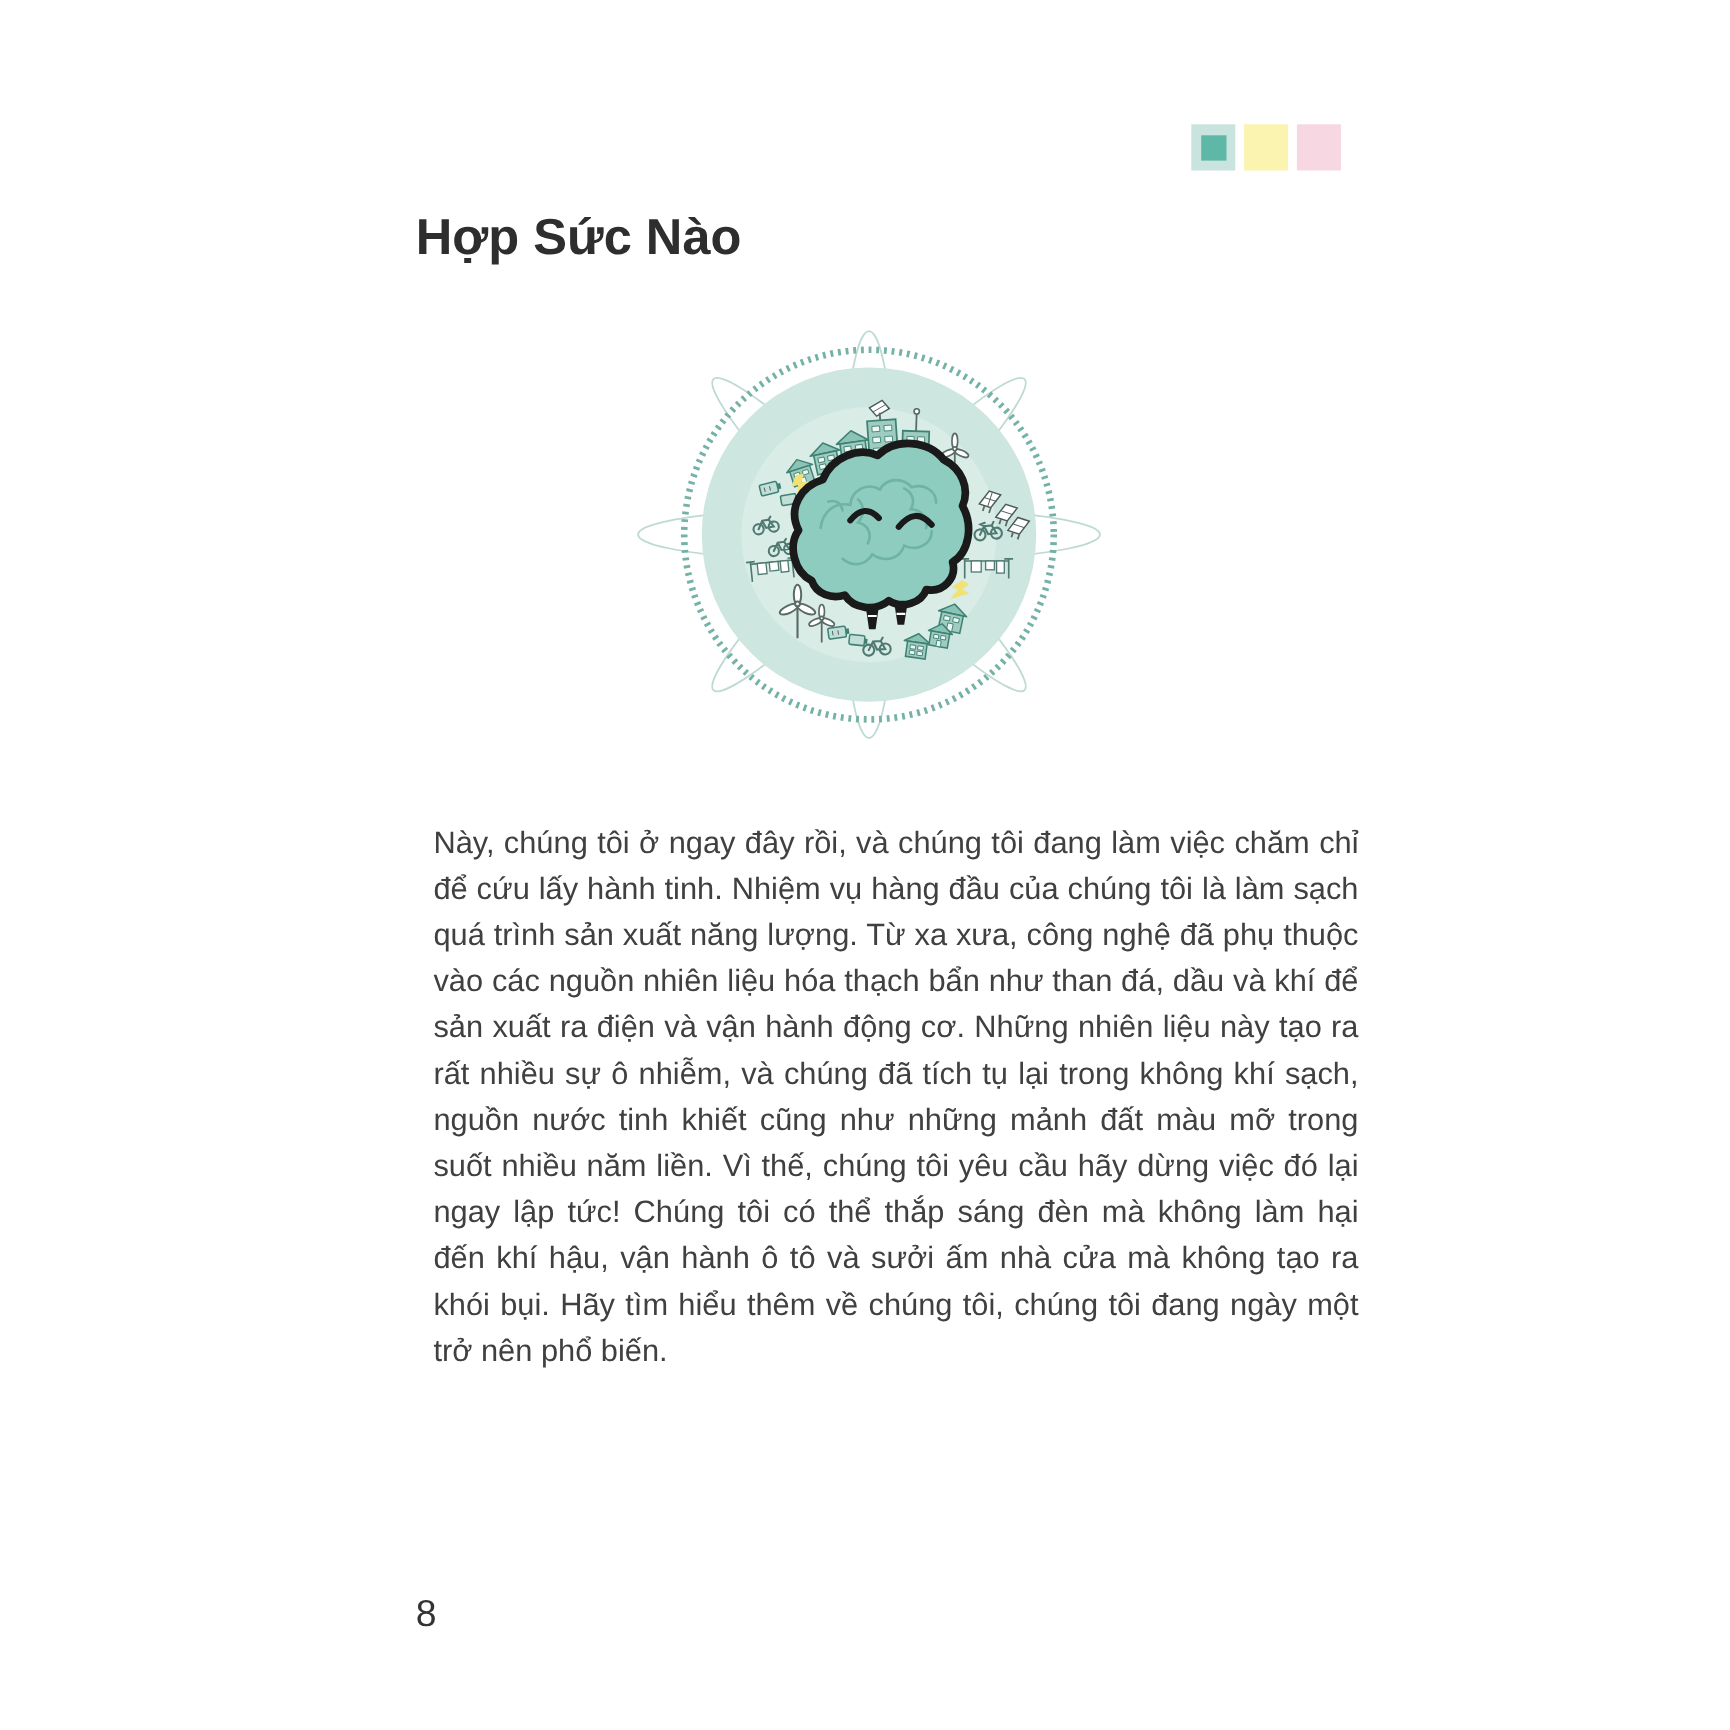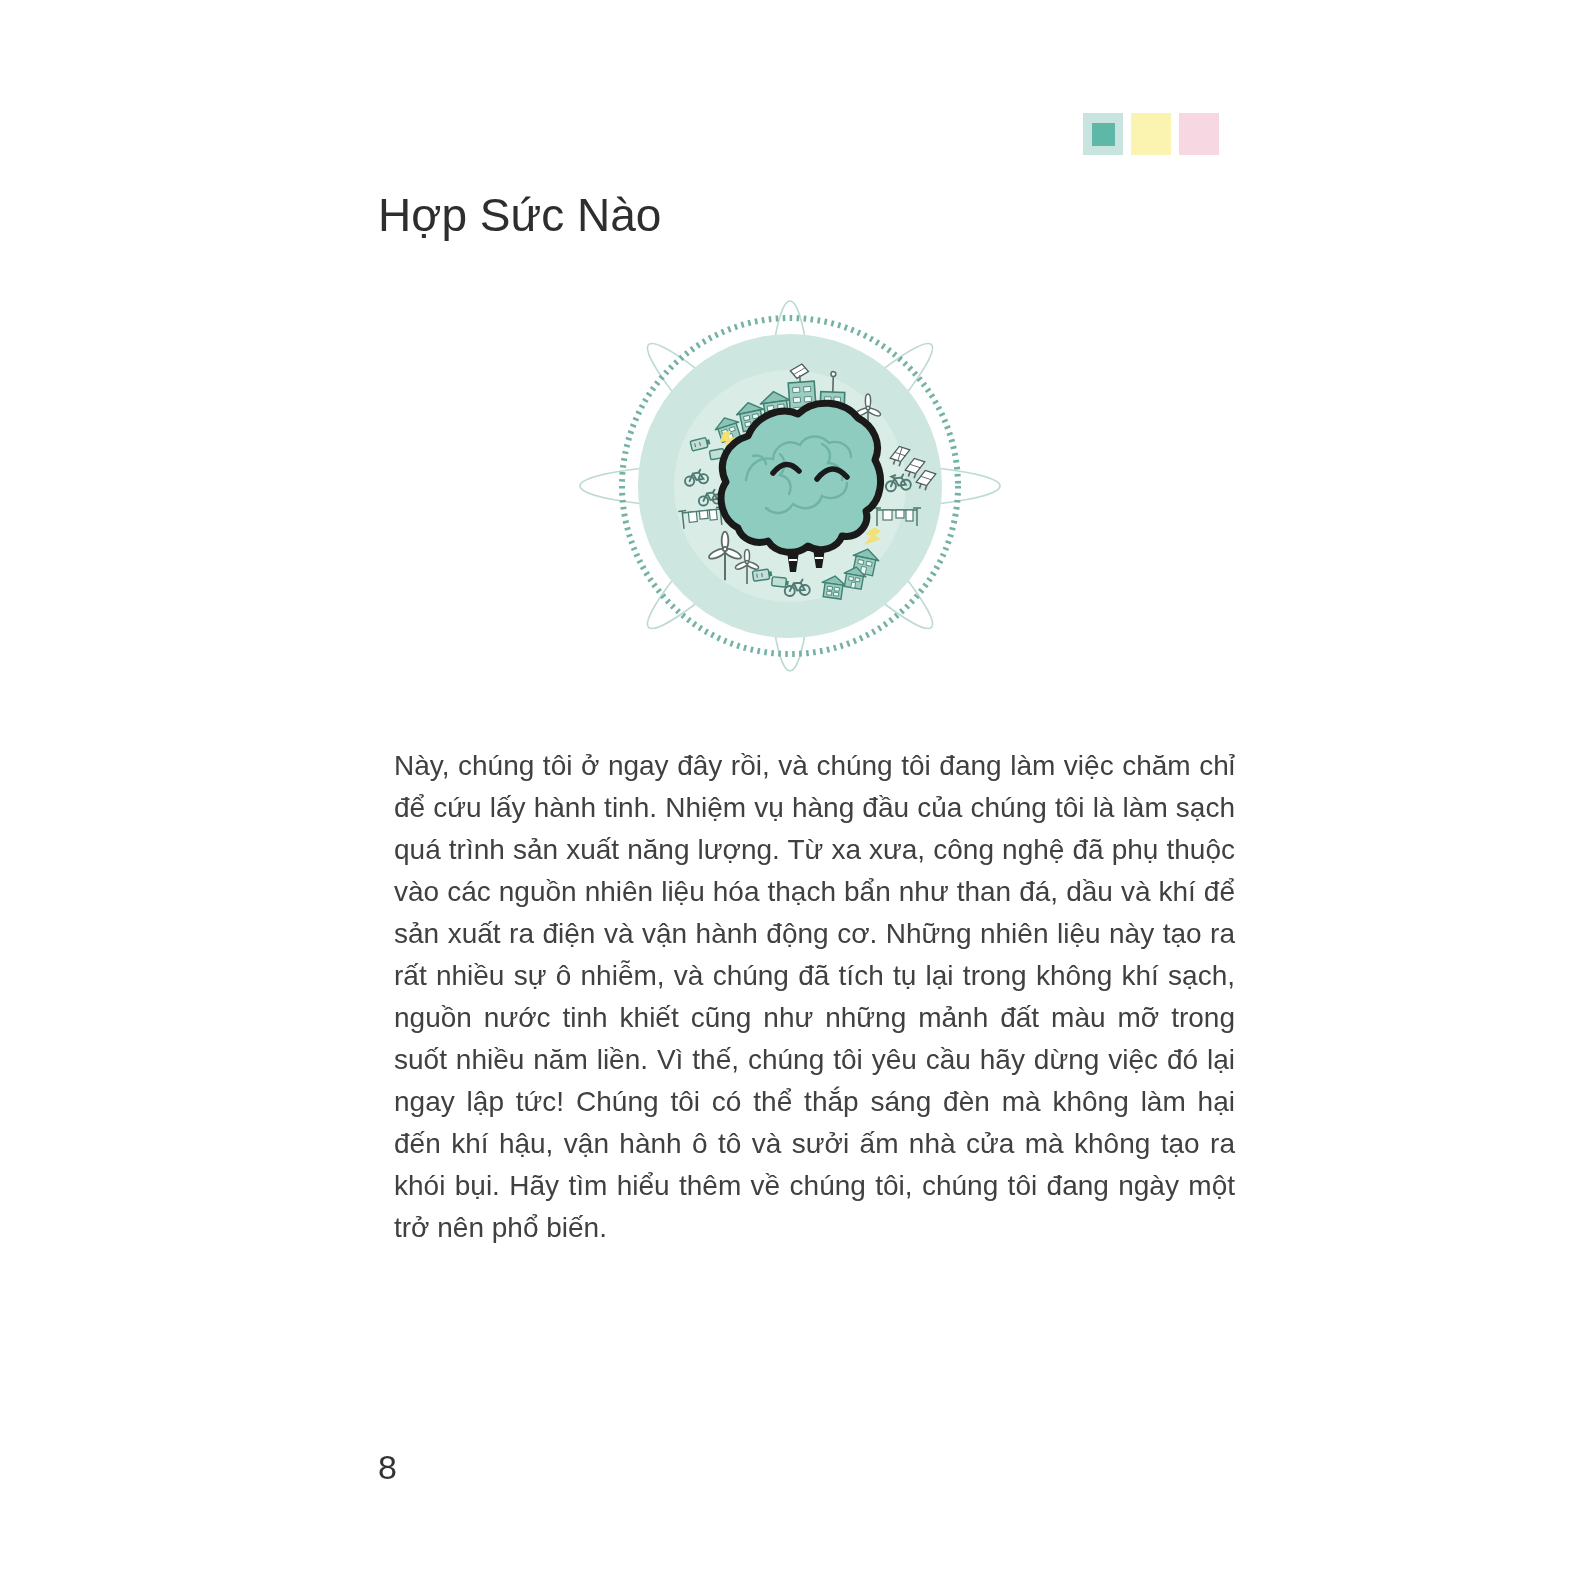--- a/index.html
+++ b/index.html
@@ -15,21 +15,21 @@
   .page{
     position:relative; width:1573px; height:1573px; background:#ffffff; overflow:hidden;
     font-family:"Liberation Sans","DejaVu Sans",sans-serif;
   }
   .chapter-title{
     position:absolute; left:378px; top:98px;
     font-size:64px; font-weight:bold; letter-spacing:-1px; color:var(--ink);
   }
   .chapter-subtitle{
     position:absolute; left:378px; top:188px;
-    font-size:46px; font-weight:normal; color:#2e2e2e;
+    font-size:46px; font-weight:bold; color:#2e2e2e;
   }
   .swatches{
     position:absolute; left:1083px; top:113px; display:flex; gap:8px;
   }
   .swatch{ width:40px; height:42px; position:relative; }
   .swatch .tab-inner{
     display:none; position:absolute; left:9px; top:10px; width:23px; height:23px;
   }
   .illustration{ position:absolute; left:570px; top:296px; width:440px; height:380px; }
   .petal{ fill:#ffffff; stroke:var(--petal_stroke); stroke-width:1.6; }

